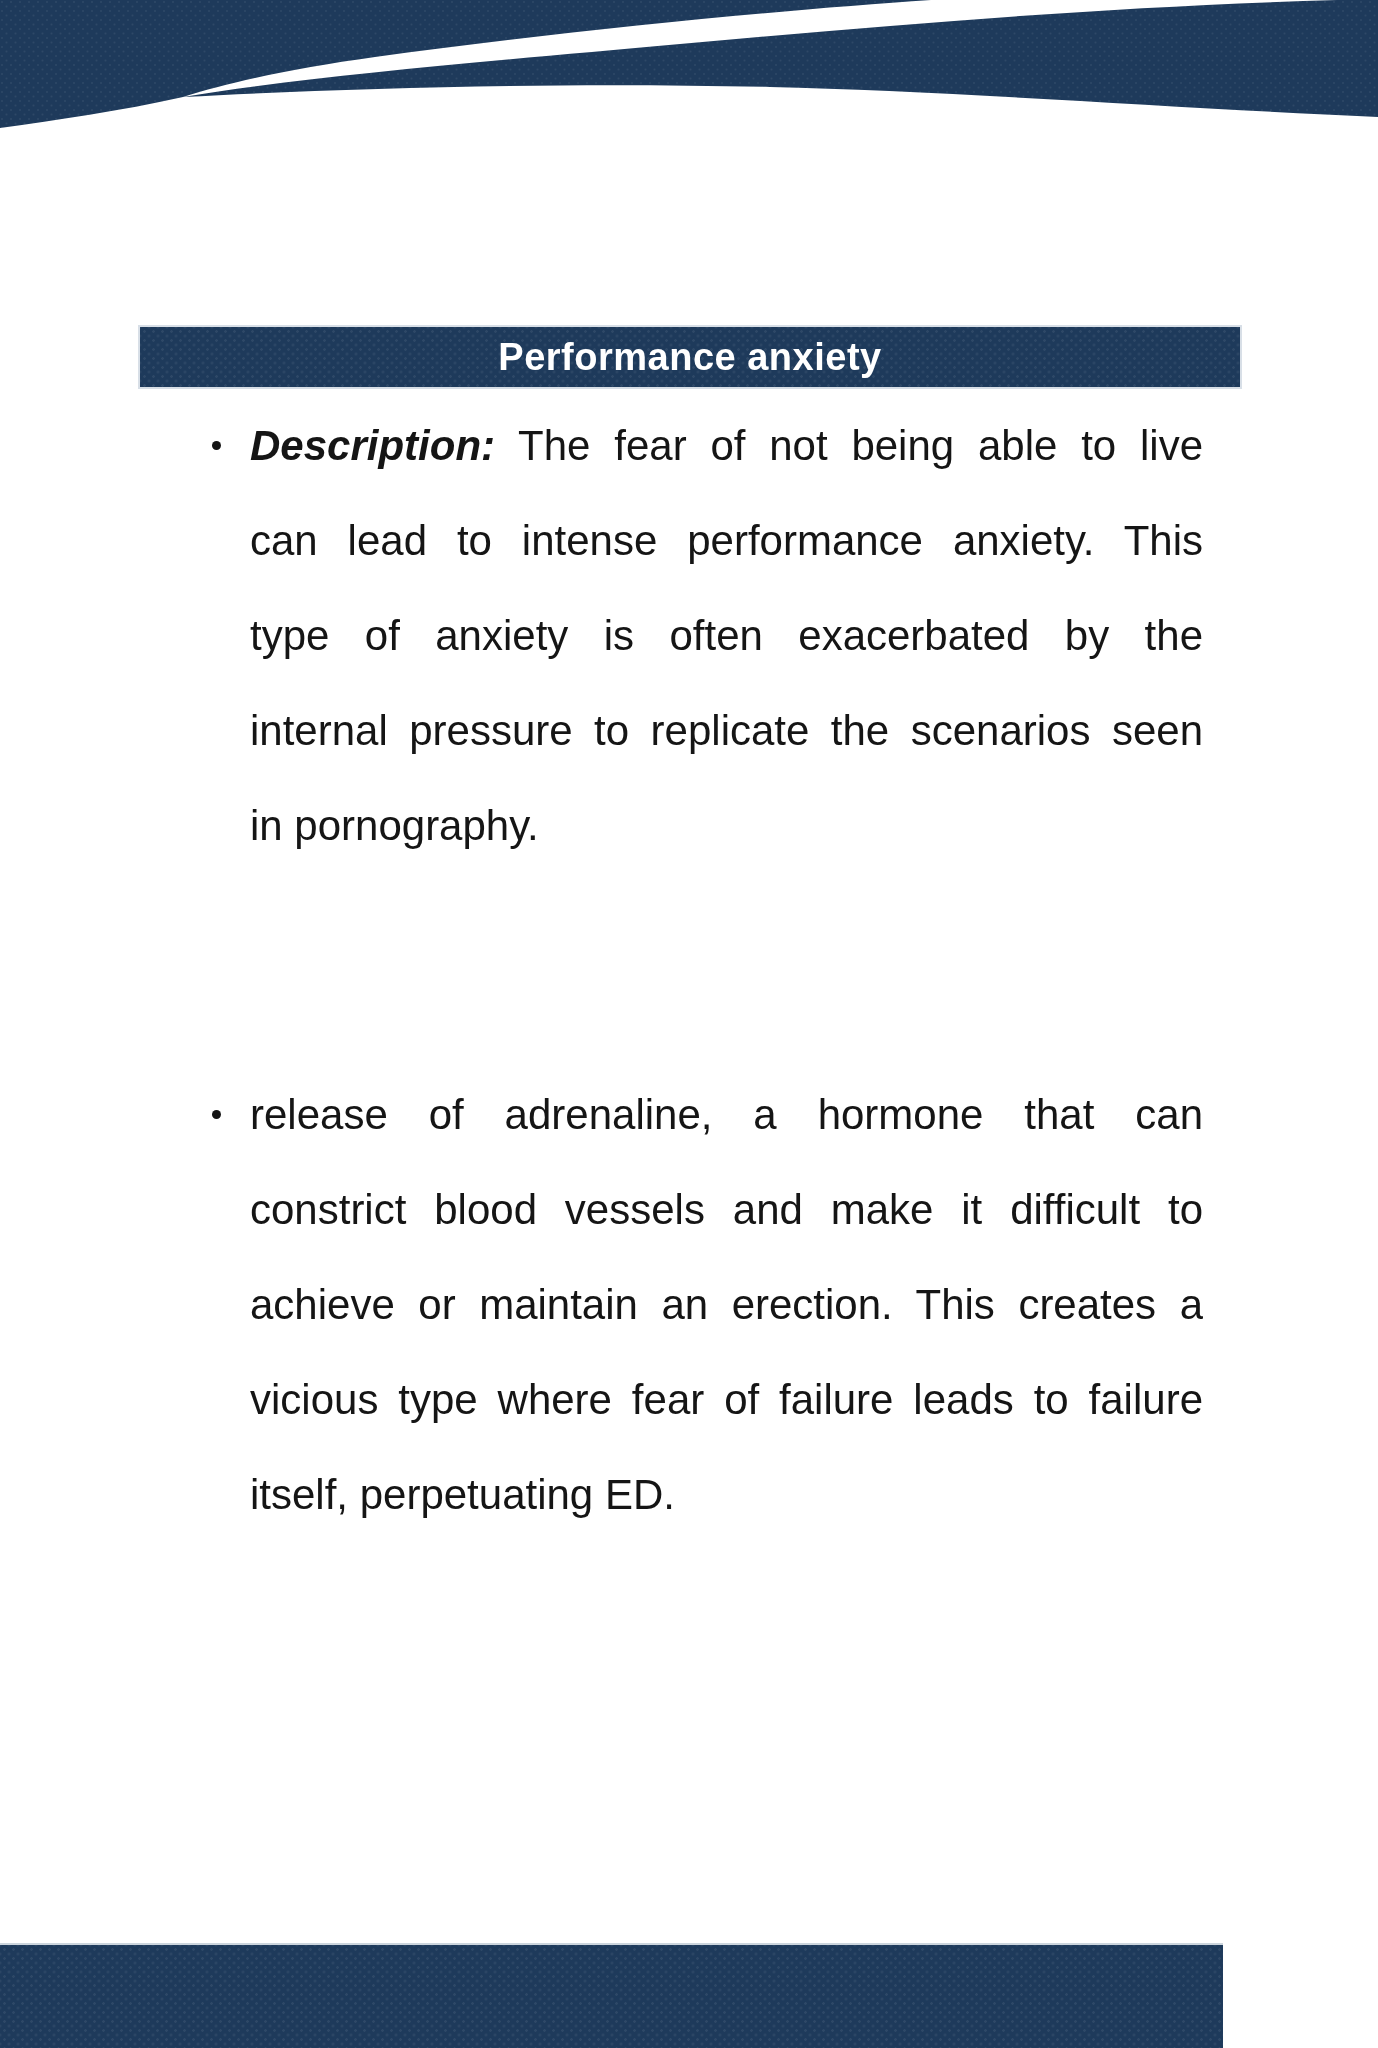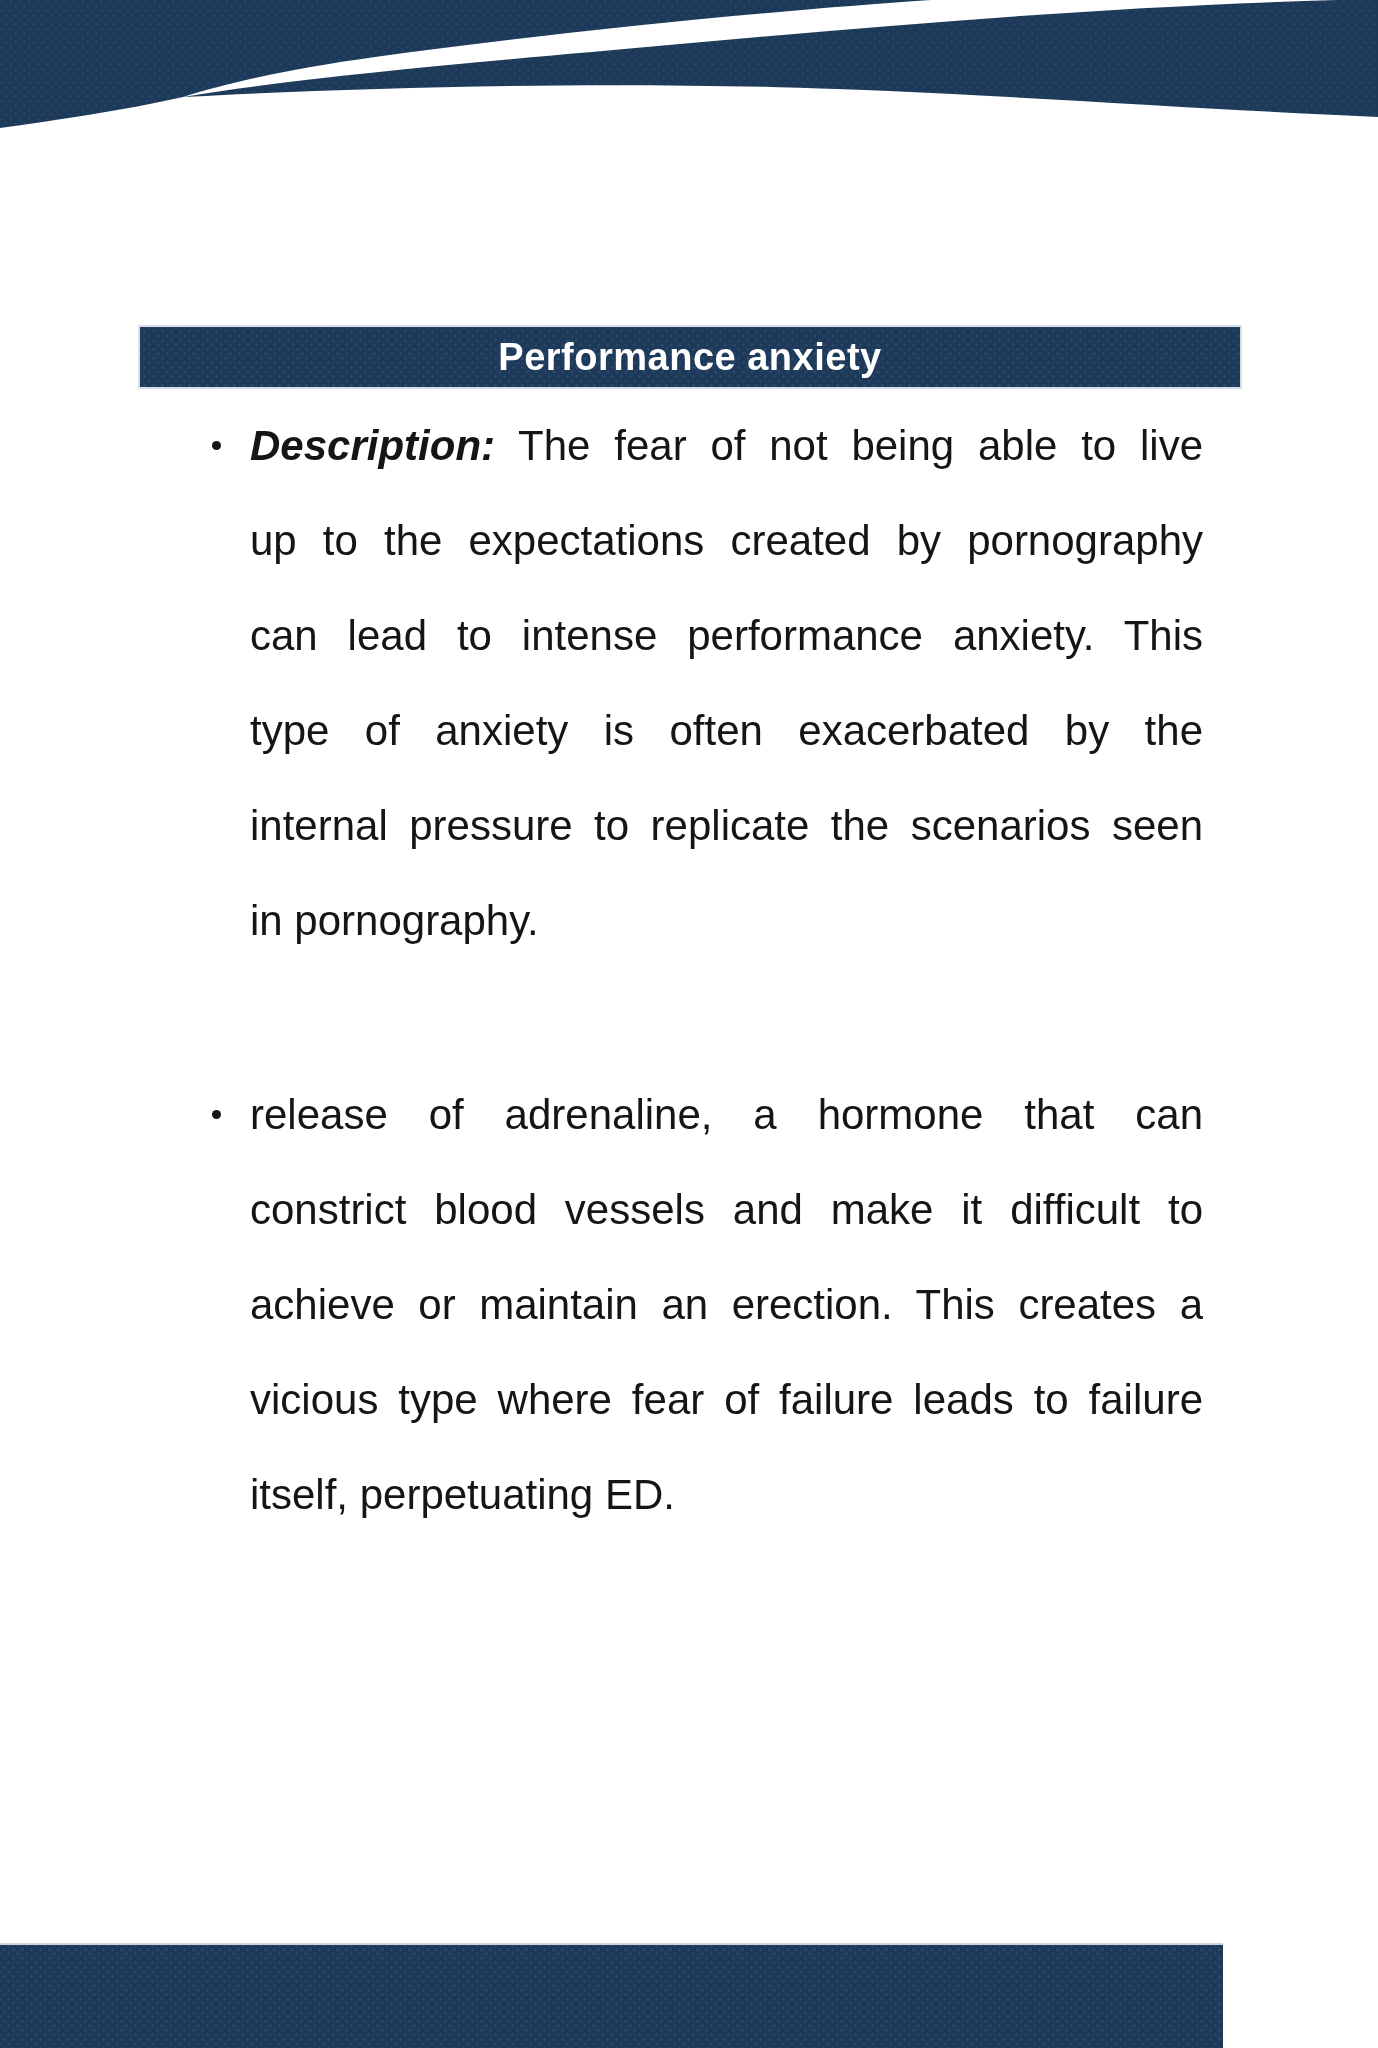--- a/index.html
+++ b/index.html
@@ -90,21 +90,20 @@
     <path d="M183,97 C310,76 480,62 680,44 C900,24 1105,7 1337,0 L1378,0 L1378,117 C1190,109 950,91 770,87 C560,82 350,88 183,97 Z" fill="url(#navyDots)"></path>
   </svg>
 
   <div class="title-bar">
     <span>Performance anxiety</span>
   </div>
 
   <div class="para" style="top:398px;">
     <div class="bullet-dot"></div>
     <div class="line jline"><span class="lead">Description:</span> <span>The fear of not being able to live</span></div>
-    <div class="line jline">up to the expectations created by pornography</div>
     <div class="line jline">can lead to intense performance anxiety. This</div>
     <div class="line jline">type of anxiety is often exacerbated by the</div>
     <div class="line jline">internal pressure to replicate the scenarios seen</div>
     <div class="line lline">in pornography.</div>
   </div>
 
   <div class="para" style="top:1067px;">
     <div class="bullet-dot"></div>
     <div class="line jline">release of adrenaline, a hormone that can</div>
     <div class="line jline">constrict blood vessels and make it difficult to</div>

